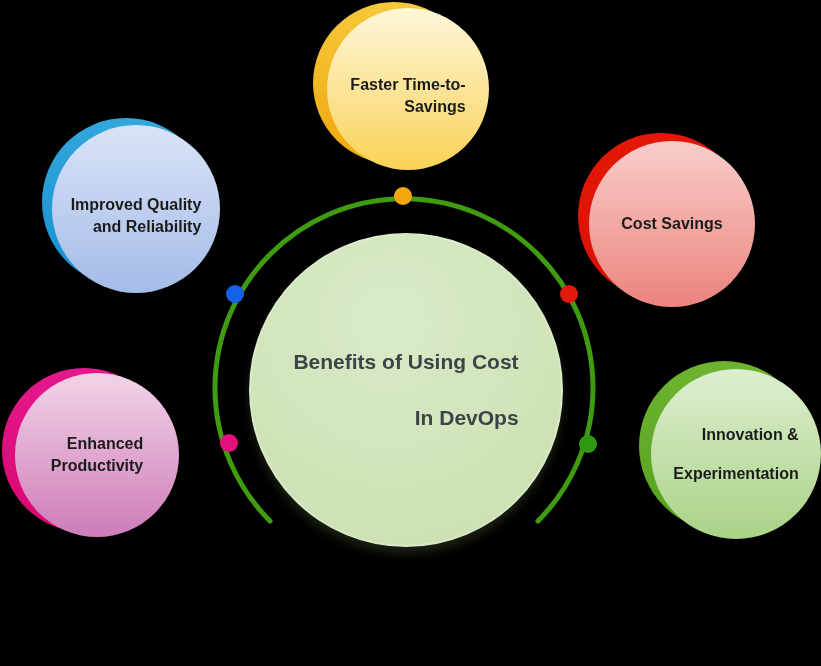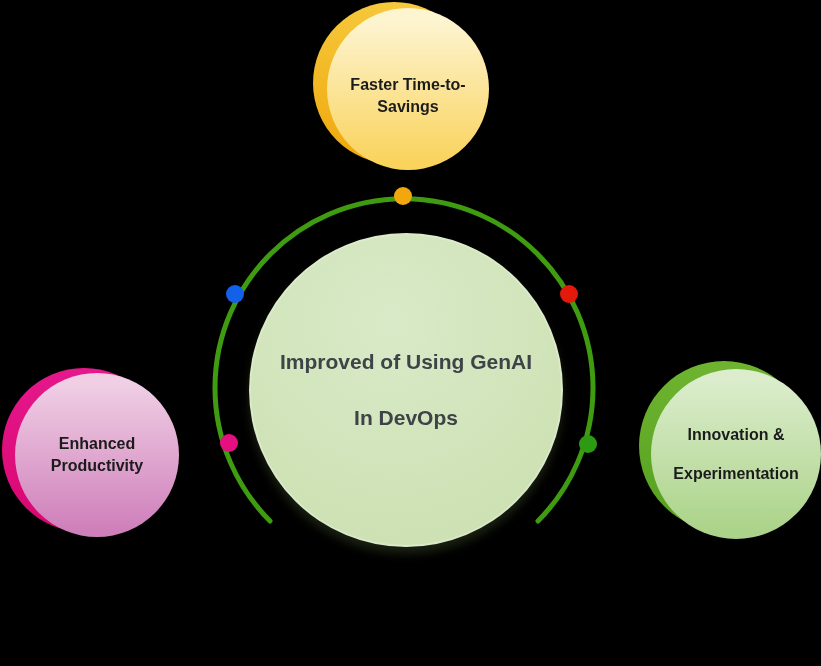--- a/index.html
+++ b/index.html
@@ -5,21 +5,21 @@
   html,body{margin:0;padding:0;background:#000;}
   .canvas{
     position:relative;width:821px;height:666px;background:#000;
     font-family:"Liberation Sans",sans-serif;overflow:hidden;
   }
   .ring-svg{position:absolute;left:0;top:0;}
   .node{position:absolute;}
   .crescent{position:absolute;width:100%;height:100%;border-radius:50%;}
   .face{
     position:absolute;width:100%;height:100%;border-radius:50%;
-    display:flex;align-items:center;justify-content:center;text-align:center;
+    display:flex;align-items:center;justify-content:center;text-align:right;
   }
   .label{font-weight:bold;color:#1B1B1B;font-size:16px;line-height:22px;}
   .label.shift-down{transform:translateY(7px);}
   .gap-wide > div + div{margin-top:17px;}
 
   
   .node-top{left:327px;top:8px;width:162px;height:162px;}
   .node-top .crescent{left:-14px;top:-6px;background:linear-gradient(180deg,#F6C83B,#EFA70C);}
   .node-top .face{background:linear-gradient(180deg,#FDF4D0 8%,#FAD35C 96%);}
 
@@ -64,37 +64,54 @@
     <circle cx="403" cy="196" r="9" fill="#F3A70E"></circle>
     <circle cx="235" cy="294" r="9" fill="#1261E8"></circle>
     <circle cx="569" cy="294" r="9" fill="#E2190B"></circle>
     <circle cx="229" cy="443" r="9" fill="#E50F80"></circle>
     <circle cx="588" cy="444" r="9" fill="#2E9913"></circle>
   </svg>
 
   <div class="node node-center">
     <div class="face">
       <div class="label gap-wide">
-        <div>Improved of Using GenAI</div>
+        <div>Benefits of Using Cost</div>
         <div>In DevOps</div>
       </div>
     </div>
   </div>
 
   <div class="node node-top">
     <div class="crescent"></div>
     <div class="face">
       <div class="label shift-down">
         <div>Faster Time-to-</div>
         <div>Savings</div>
       </div>
     </div>
   </div>
 
+  <div class="node node-upper-left">
+    <div class="crescent"></div>
+    <div class="face">
+      <div class="label shift-down">
+        <div>Improved Quality</div>
+        <div>and Reliability</div>
+      </div>
+    </div>
+  </div>
 
+  <div class="node node-upper-right">
+    <div class="crescent"></div>
+    <div class="face">
+      <div class="label">
+        <div>Cost Savings</div>
+      </div>
+    </div>
+  </div>
 
   <div class="node node-lower-right">
     <div class="crescent"></div>
     <div class="face">
       <div class="label gap-wide">
         <div>Innovation &amp;</div>
         <div>Experimentation</div>
       </div>
     </div>
   </div>

